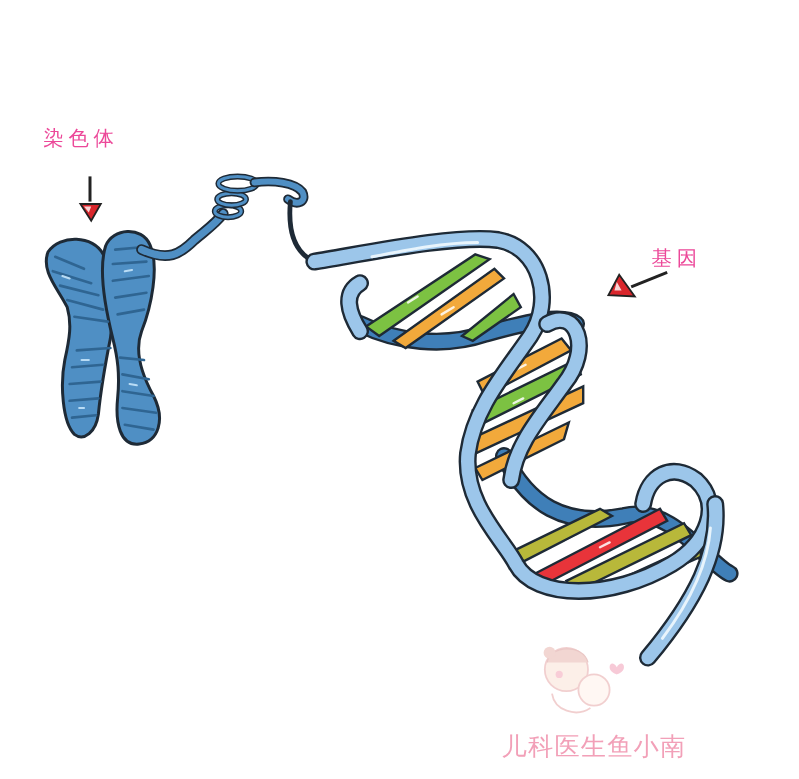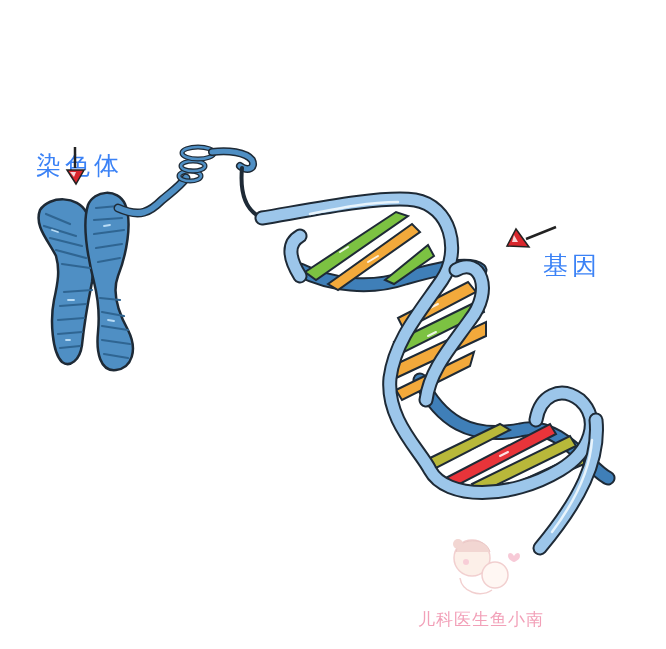--- a/index.html
+++ b/index.html
@@ -1,32 +1,31 @@
 <!DOCTYPE html>
 <html><head>
   <meta charset="utf-8">
   <style>
     html, body { margin: 0; padding: 0; background: #ffffff; }
     body { width: 666px; height: 649px; position: relative; overflow: hidden; }
     .canvas { position: absolute; left: 0; top: 0; width: 666px; height: 649px; }
     .label {
       position: absolute;
       font-family: "DejaVu Sans", sans-serif;
-      color: #3b82f6;
-      font-size: 25px;
+      color: #ec4899;
+      font-size: 17px;
       letter-spacing: 4px;
-      margin-top: 45px;
     }
     .label-chromosome { left: 36px; top: 104px; }
     .label-gene { left: 543px; top: 204px; }
     .watermark-text {
       position: absolute;
       left: 418px; top: 608px;
       font-family: "DejaVu Sans", sans-serif;
-      font-size: 17px;
+      font-size: 21px;
       color: #f2a0b8;
       letter-spacing: 1px;
     }
   </style>
 </head>
 <body>
 
 <div class="label label-chromosome">染色体</div>
 <div class="label label-gene">基因</div>
 

